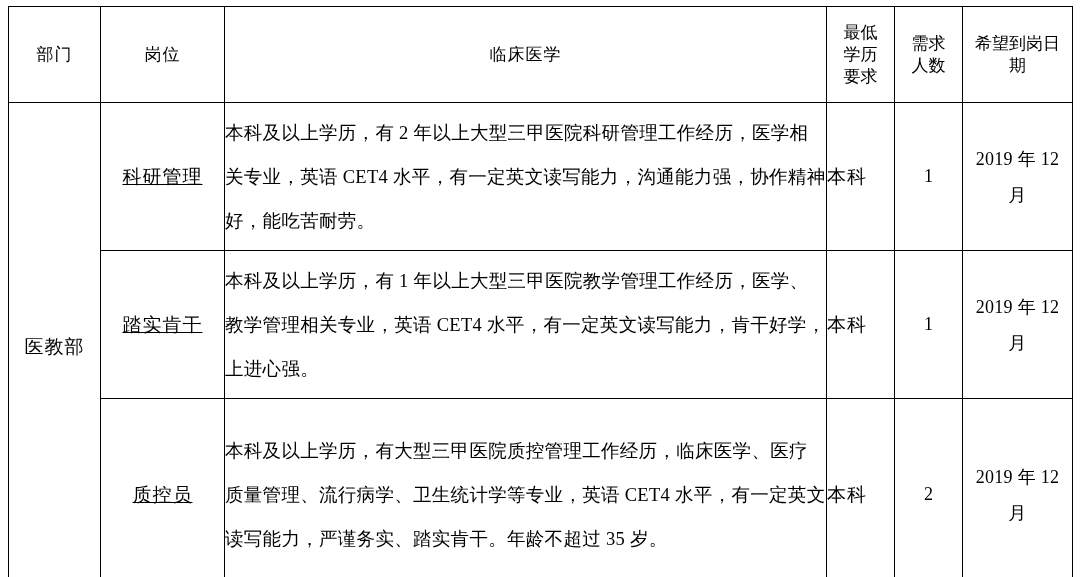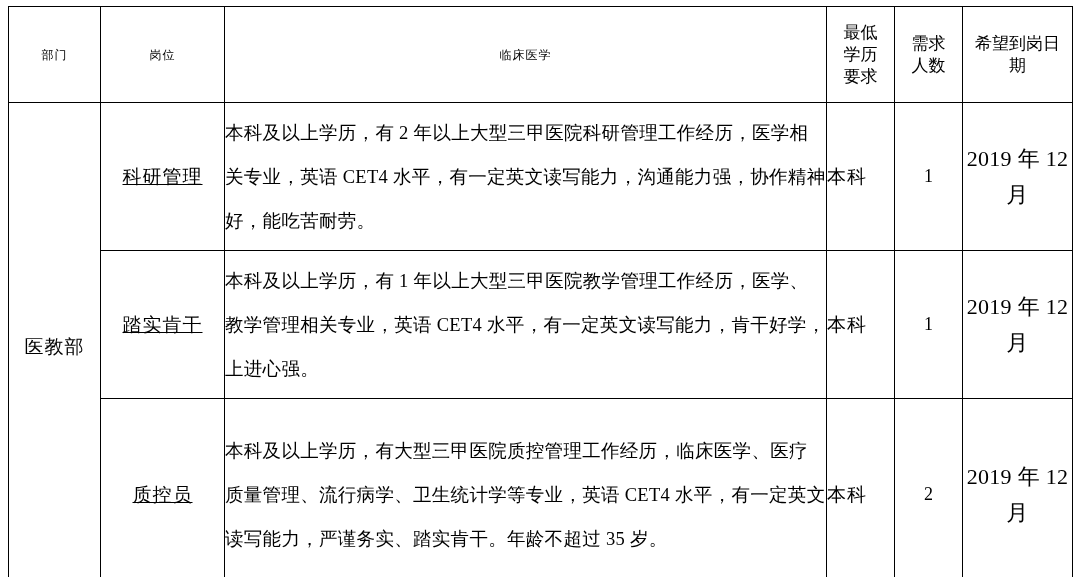--- a/index.html
+++ b/index.html
@@ -35,21 +35,21 @@
   
   col.c-dept  { width: 92px; }
   col.c-post  { width: 124px; }
   col.c-req   { width: 602px; }
   col.c-edu   { width: 68px; }
   col.c-num   { width: 68px; }
   col.c-date  { width: 110px; }
 
   thead th {
     text-align: center;
-    font-size: 12px;
+    font-size: 17px;
     font-weight: bold;
     line-height: 26px;
     padding: 8px 4px;
     letter-spacing: 1px;
   }
   thead th.small {
     font-size: 17px;
     line-height: 22px;
     letter-spacing: 0;
   }
@@ -78,21 +78,21 @@
     text-align: left;
     font-size: 19px;
     letter-spacing: 1px;
   }
   td.num {
     text-align: center;
     font-size: 18px;
   }
   td.date {
     text-align: center;
-    font-size: 22px;
+    font-size: 18px;
     line-height: 36px;
     padding: 0 10px;
     letter-spacing: 0.3px;
     margin-left: 28px;
   }
   .row1 { height: 148px; }
   .row2 { height: 148px; }
   .row3 { height: 192px; }
 </style>
 </head>

